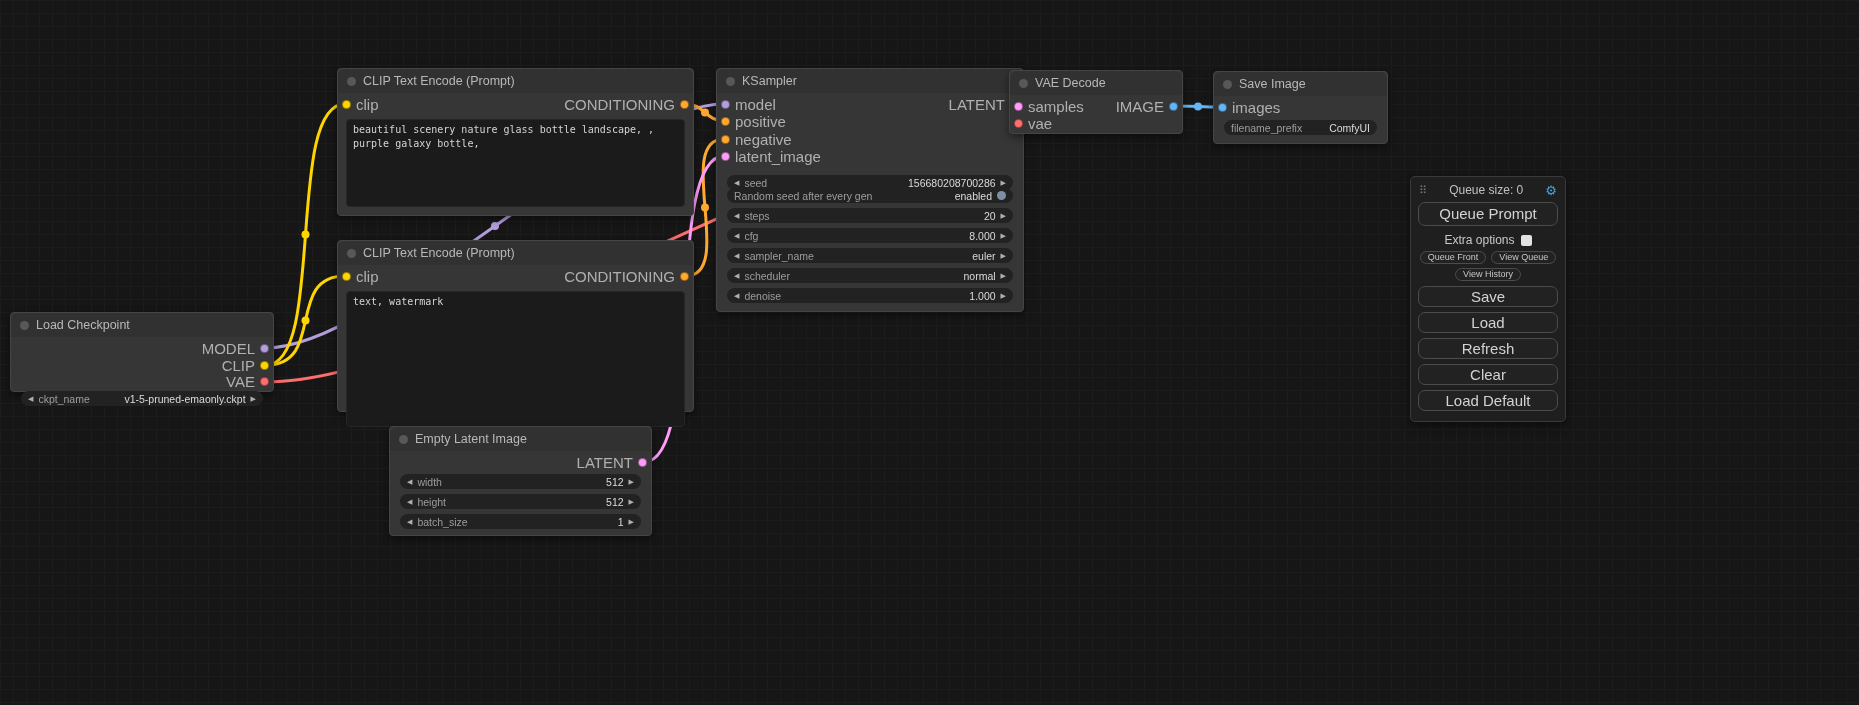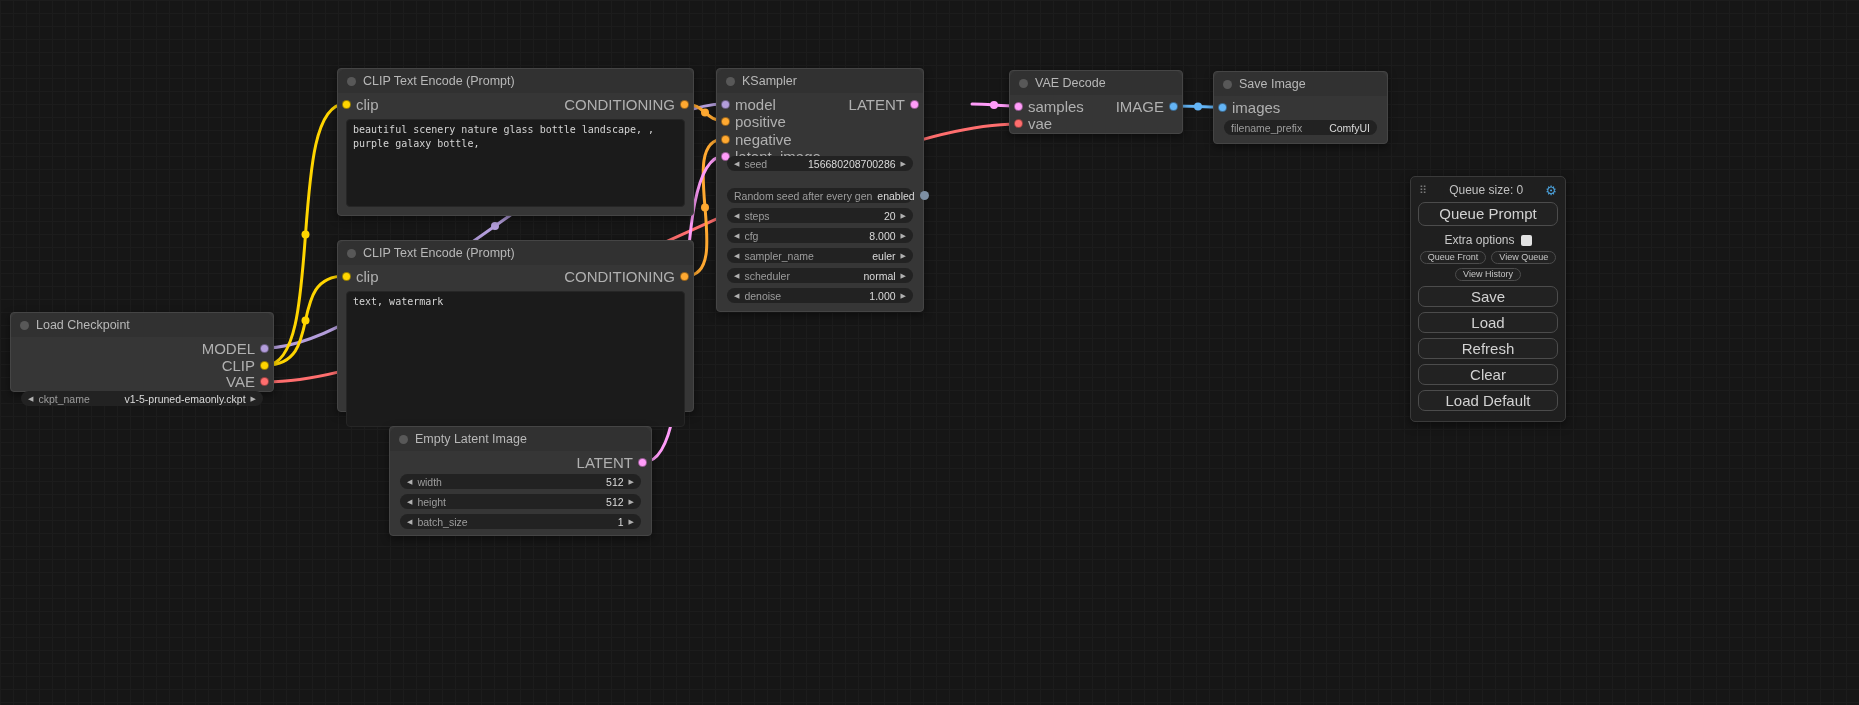--- a/index.html
+++ b/index.html
@@ -118,37 +118,37 @@
       <span class="collapse-dot"></span>
       <span>CLIP Text Encode (Prompt)</span>
     </div>
     <span class="slot-dot in" style="top: 31px; background: rgb(255, 213, 0);"></span>
     <span class="slot-label in" style="top:29px">clip</span>
     <span class="slot-label out" style="top:29px">CONDITIONING</span>
     <span class="slot-dot out" style="top: 31px; background: rgb(255, 169, 49);"></span>
     <textarea class="prompt" style="top: 50px; height: 136px;" spellcheck="false">text, watermark</textarea>
   </div>
 
-  <div class="node" style="left:716px;top:68px;width:208px;height:244px">
+  <div class="node" style="left:716px;top:68px;width:308px;height:244px">
     <div class="titlebar">
       <span class="collapse-dot"></span>
       <span>KSampler</span>
     </div>
     <span class="slot-dot in" style="top: 31px; background: rgb(179, 157, 219);"></span>
     <span class="slot-label in" style="top:29px">model</span>
     <span class="slot-dot in" style="top: 48px; background: rgb(255, 169, 49);"></span>
     <span class="slot-label in" style="top:46px">positive</span>
     <span class="slot-dot in" style="top: 66px; background: rgb(255, 169, 49);"></span>
     <span class="slot-label in" style="top:64px">negative</span>
     <span class="slot-dot in" style="top: 83px; background: rgb(255, 156, 249);"></span>
     <span class="slot-label in" style="top:81px">latent_image</span>
     <span class="slot-label out" style="top:29px">LATENT</span>
     <span class="slot-dot out" style="top: 31px; background: rgb(255, 156, 249);"></span>
 
-    <div class="widget" style="top:87px">
+    <div class="widget" style="top:106px">
       <span class="arrow">◀</span>
       <span class="wname">seed</span>
       <span class="wvalue">156680208700286</span>
       <span class="arrow">▶</span>
     </div>
     <div class="widget" style="top:119px">
       <span class="wname">Random seed after every gen</span>
       <span class="wvalue">enabled</span>
       <span class="toggle-dot" style="background: rgb(125, 143, 163);"></span>
     </div>

